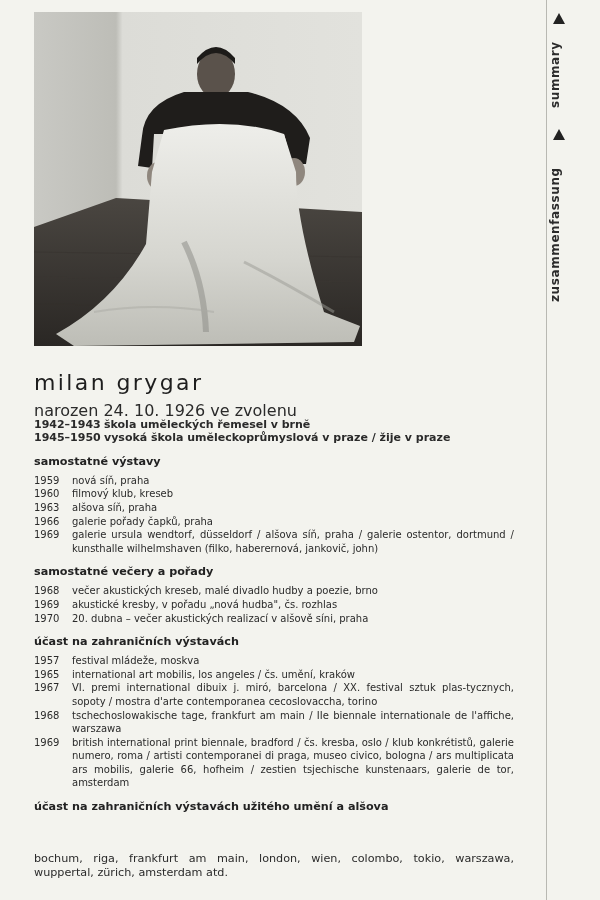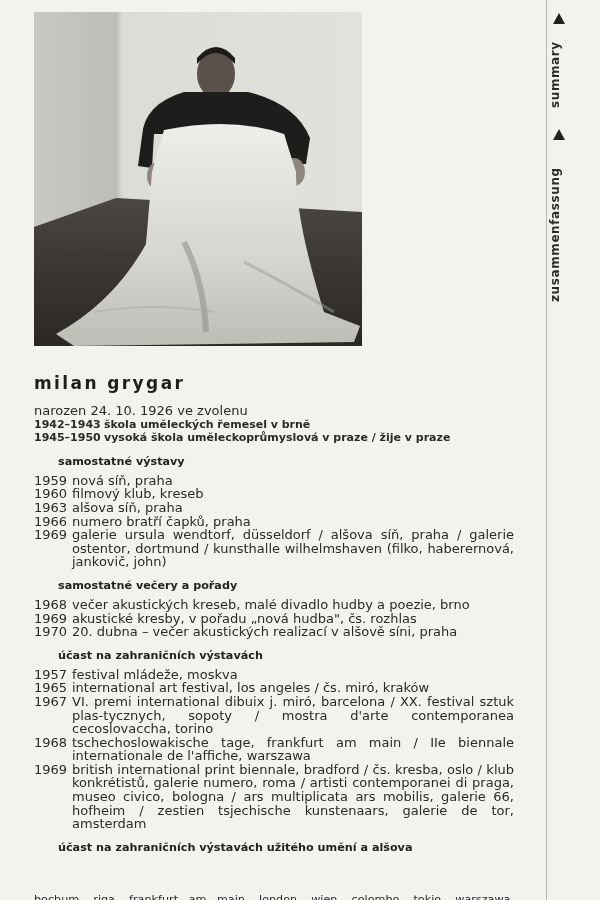--- a/index.html
+++ b/index.html
@@ -34,31 +34,31 @@
     }
     .side-arrow {
       position: absolute; left: 5px; width: 0; height: 0;
       border-left: 6px solid transparent; border-right: 6px solid transparent;
       border-bottom: 11px solid #222;
     }
 
     
     .content { position: absolute; left: 34px; top: 372px; width: 480px; }
     .name {
-      font-weight: bold; font-size: 17px; letter-spacing: 2.4px;
+      font-weight: normal; font-size: 22px; letter-spacing: 2.4px;
       color: #1e1e1e; margin: 0 0 10px 0; line-height: 22px;
     }
-    .line { font-size: 13px; line-height: 13.6px; white-space: nowrap; }
+    .line { font-size: 16px; line-height: 13.6px; white-space: nowrap; }
     .bio-row { display: flex; font-size: 11px; line-height: 13.6px; font-weight: bold; }
     .bio-row .yr { width: 70px; flex: none; }
     .section-title {
       font-weight: bold; font-size: 11.2px; line-height: 14px;
-      color: #222; margin-top: 10px; margin-bottom: 5px; margin-left: 24px;
+      color: #222; margin-top: 10px; margin-bottom: 5px;
     }
-    .row { display: flex; font-size: 13px; line-height: 13.6px; }
+    .row { display: flex; font-size: 10px; line-height: 13.6px; }
     .row .yr { width: 38px; flex: none; }
     .row .txt { flex: 1; text-align: justify; }
     .plain { font-size: 11.2px; line-height: 13.6px; text-align: justify; margin-top: 38px; }
   </style>
 </head>
 <body>
 
 <div class="page">
 
   <div class="photo" title="Black-and-white photograph of the artist seated on a wooden floor holding a large white cloth draped over his knees">
@@ -133,21 +133,21 @@
       <div class="row">
           <span class="yr">1960</span>
           <span class="txt">filmový klub, kreseb</span>
         </div>
       <div class="row">
           <span class="yr">1963</span>
           <span class="txt">alšova síň, praha</span>
         </div>
       <div class="row">
           <span class="yr">1966</span>
-          <span class="txt">numero bratří čapků, praha</span>
+          <span class="txt">galerie pořady čapků, praha</span>
         </div>
       <div class="row">
           <span class="yr">1969</span>
           <span class="txt">galerie ursula wendtorf, düsseldorf / alšova síň, praha / galerie ostentor, dortmund / kunsthalle wilhelmshaven (filko, haberernová, jankovič, john)</span>
         </div>
     </div>
 
     <div>
       <div class="section-title">samostatné večery a pořady</div>
       <div class="row">
@@ -165,21 +165,21 @@
     </div>
 
     <div>
       <div class="section-title">účast na zahraničních výstavách</div>
       <div class="row">
           <span class="yr">1957</span>
           <span class="txt">festival mládeže, moskva</span>
         </div>
       <div class="row">
           <span class="yr">1965</span>
-          <span class="txt">international art festival, los angeles / čs. miró, kraków</span>
+          <span class="txt">international art mobilis, los angeles / čs. umění, kraków</span>
         </div>
       <div class="row">
           <span class="yr">1967</span>
           <span class="txt">VI. premi international dibuix j. miró, barcelona / XX. festival sztuk plas-tycznych, sopoty / mostra d'arte contemporanea cecoslovaccha, torino</span>
         </div>
       <div class="row">
           <span class="yr">1968</span>
           <span class="txt">tschechoslowakische tage, frankfurt am main / IIe biennale internationale de l'affiche, warszawa</span>
         </div>
       <div class="row">

